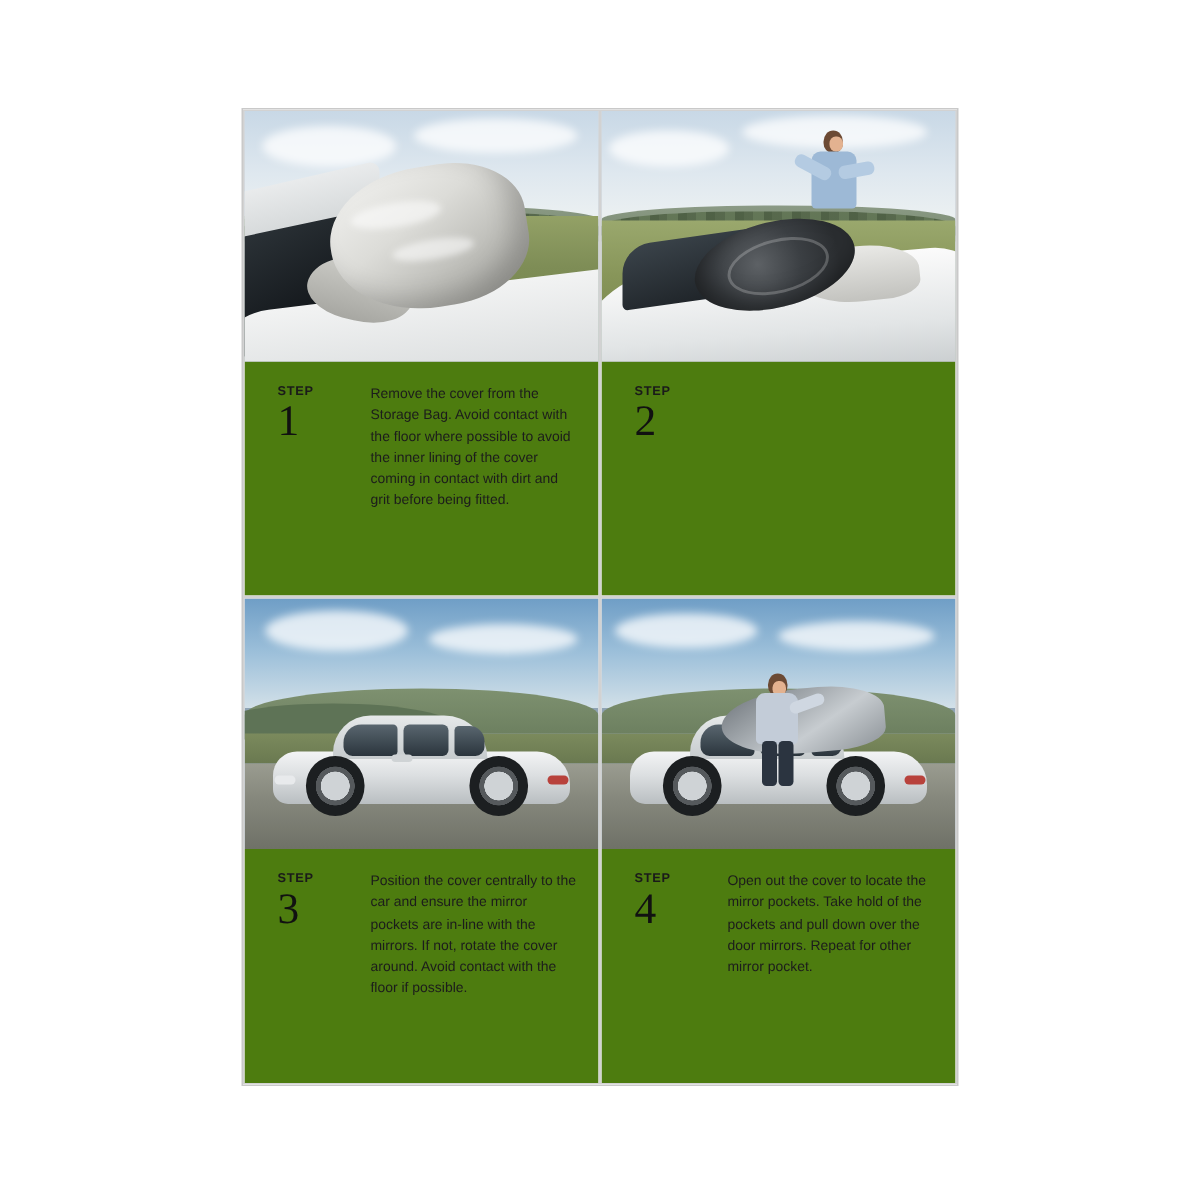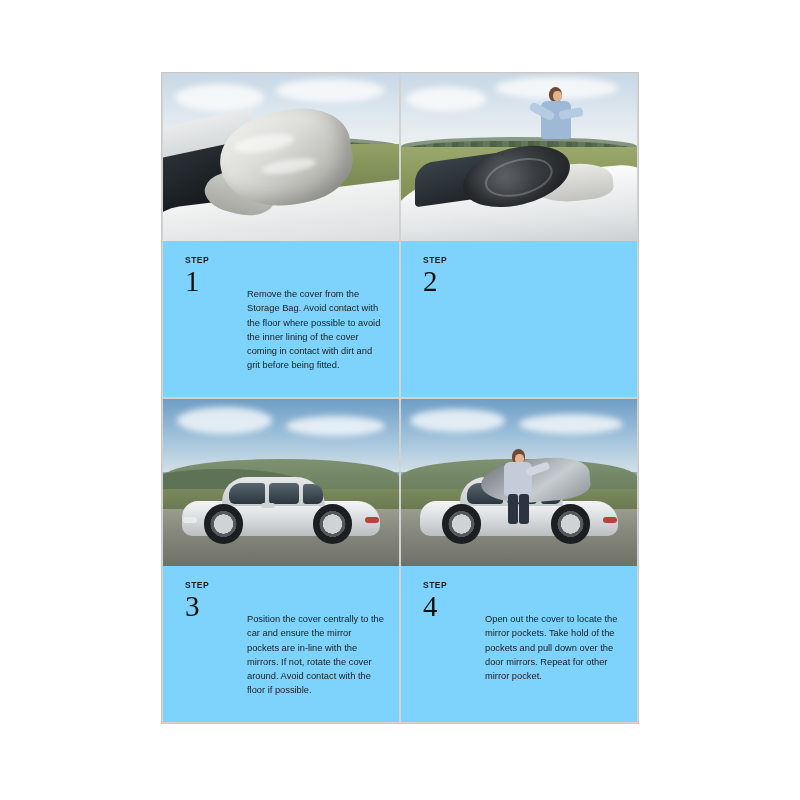--- a/index.html
+++ b/index.html
@@ -50,21 +50,21 @@
     overflow: hidden;
     background: #8fa3b4;
   }
 
   .caption {
     flex: 1;
     display: flex;
     flex-direction: row;
     padding: 14px 10px 10px 22px;
     box-sizing: border-box;
-    background: #7dd3fc;
+    background: #4d7c0f;
   }
 
   .step-col {
     width: 62px;
     flex: 0 0 62px;
     display: flex;
     flex-direction: column;
     align-items: flex-start;
   }
 
@@ -83,21 +83,20 @@
     font-weight: normal;
     font-family: "Liberation Serif", serif;
   }
 
   .step-text {
     flex: 1;
     font-size: 9.3px;
     line-height: 14.3px;
     color: #1c1c1c;
     padding-right: 4px;
-    margin-top: 32px;
   }
 
   
 
   .sky {
     position: absolute;
     left: 0; top: 0; width: 100%;
     height: 46%;
     background: linear-gradient(#c8d8e6 0%, #dfe8ef 55%, #eef2f2 100%);
   }

